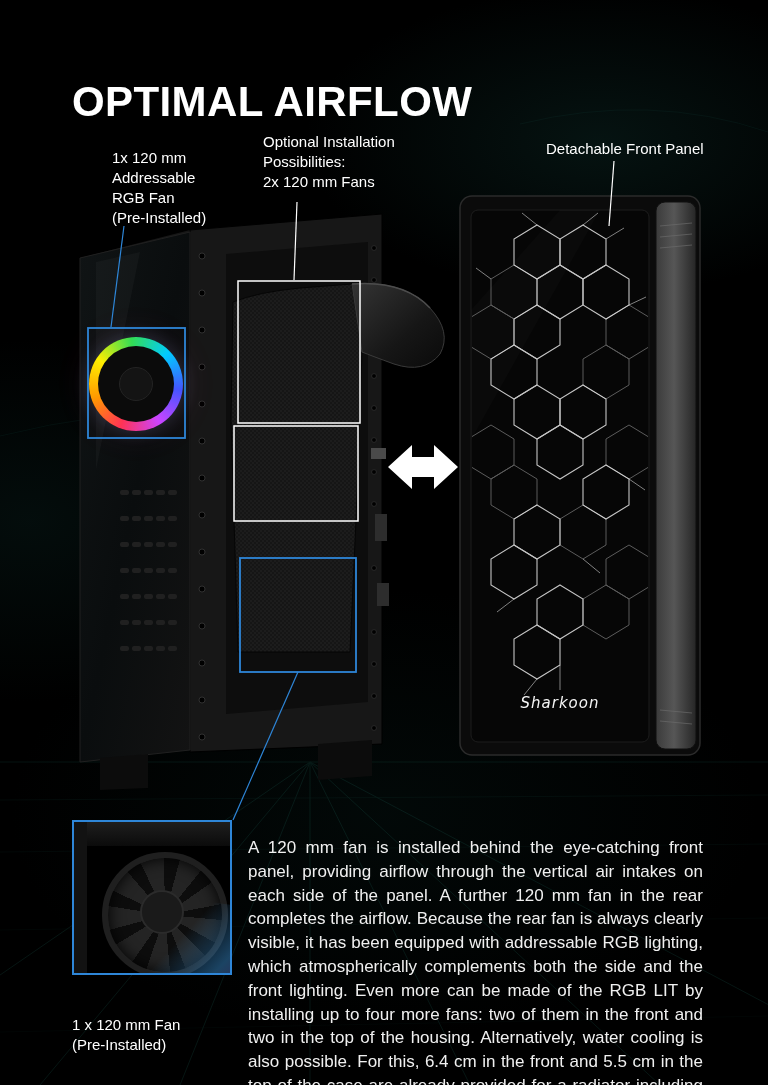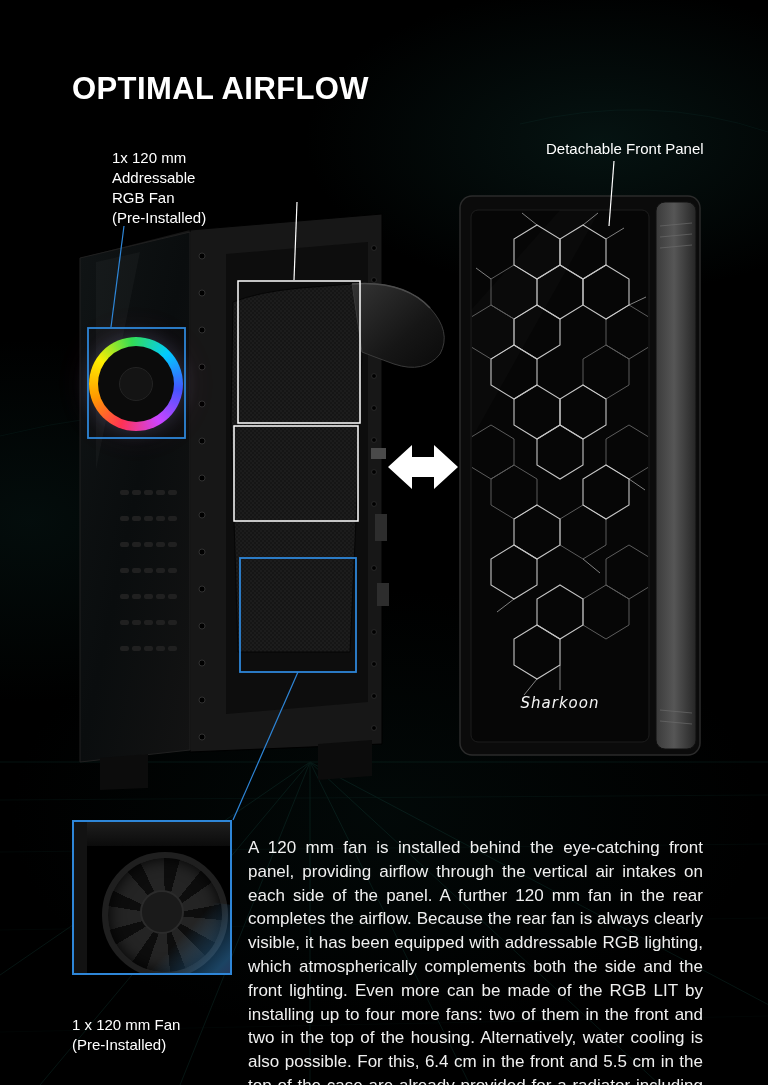--- a/index.html
+++ b/index.html
@@ -10,21 +10,21 @@
       radial-gradient(420px 220px at 78% 13%, rgba(18,63,58,.30), transparent 70%),
       radial-gradient(380px 260px at 4% 48%, rgba(16,58,54,.22), transparent 70%),
       radial-gradient(500px 300px at 50% 75%, rgba(12,48,44,.18), transparent 75%),
       #000;
   }
   svg.layer{position:absolute;left:0;top:0;width:768px;height:1085px;}
   .z0{z-index:0}.z1{z-index:1}.z3{z-index:3}
 
   .title{
     position:absolute;left:72px;top:50px;z-index:4;
-    font-size:31px;font-weight:bold;letter-spacing:.4px;color:#fff;
+    font-size:42px;font-weight:bold;letter-spacing:.4px;color:#fff;
   }
   .callout{
     position:absolute;z-index:4;font-size:15px;line-height:1.34;color:#fff;
     white-space:pre-line;
   }
   .co-rgb{left:72px;top:148px;margin-left:40px;}
   .co-opt{left:263px;top:132px;}
   .co-front{left:546px;top:139px;white-space:nowrap;}
   .co-bottom{left:72px;top:987px;margin-top:28px;}
 
@@ -256,20 +256,23 @@
       <rect x="234" y="426" width="124" height="95" stroke="#ffffff" stroke-width="1.5"></rect>
       <rect x="240" y="558" width="116" height="114" stroke="#2e86d8" stroke-width="1.8"></rect>
     </g>
   </svg>
 
   <h1 class="title">OPTIMAL AIRFLOW</h1>
   <div class="callout co-rgb">1x 120 mm
 Addressable
 RGB Fan
 (Pre-Installed)</div>
+  <div class="callout co-opt">Optional Installation
+Possibilities:
+2x 120 mm Fans</div>
   <div class="callout co-front">Detachable Front Panel</div>
   <div class="callout co-bottom">1 x 120 mm Fan
 (Pre-Installed)</div>
   <p class="bodytext">A 120 mm fan is installed behind the eye-catching front panel, providing airflow through the vertical air intakes on each side of the panel. A further 120 mm fan in the rear completes the airflow. Because the rear fan is always clearly visible, it has been equipped with addressable RGB lighting, which atmospherically complements both the side and the front lighting. Even more can be made of the RGB LIT by installing up to four more fans: two of them in the front and two in the top of the housing. Alternatively, water cooling is also possible. For this, 6.4 cm in the front and 5.5 cm in the top of the case are already provided for a radiator including fans.</p>
 
   <div class="photo">
     <div class="frame-top"></div>
     <div class="frame-left"></div>
     <div class="fanbig"></div>
     <div class="fanhub"></div>

